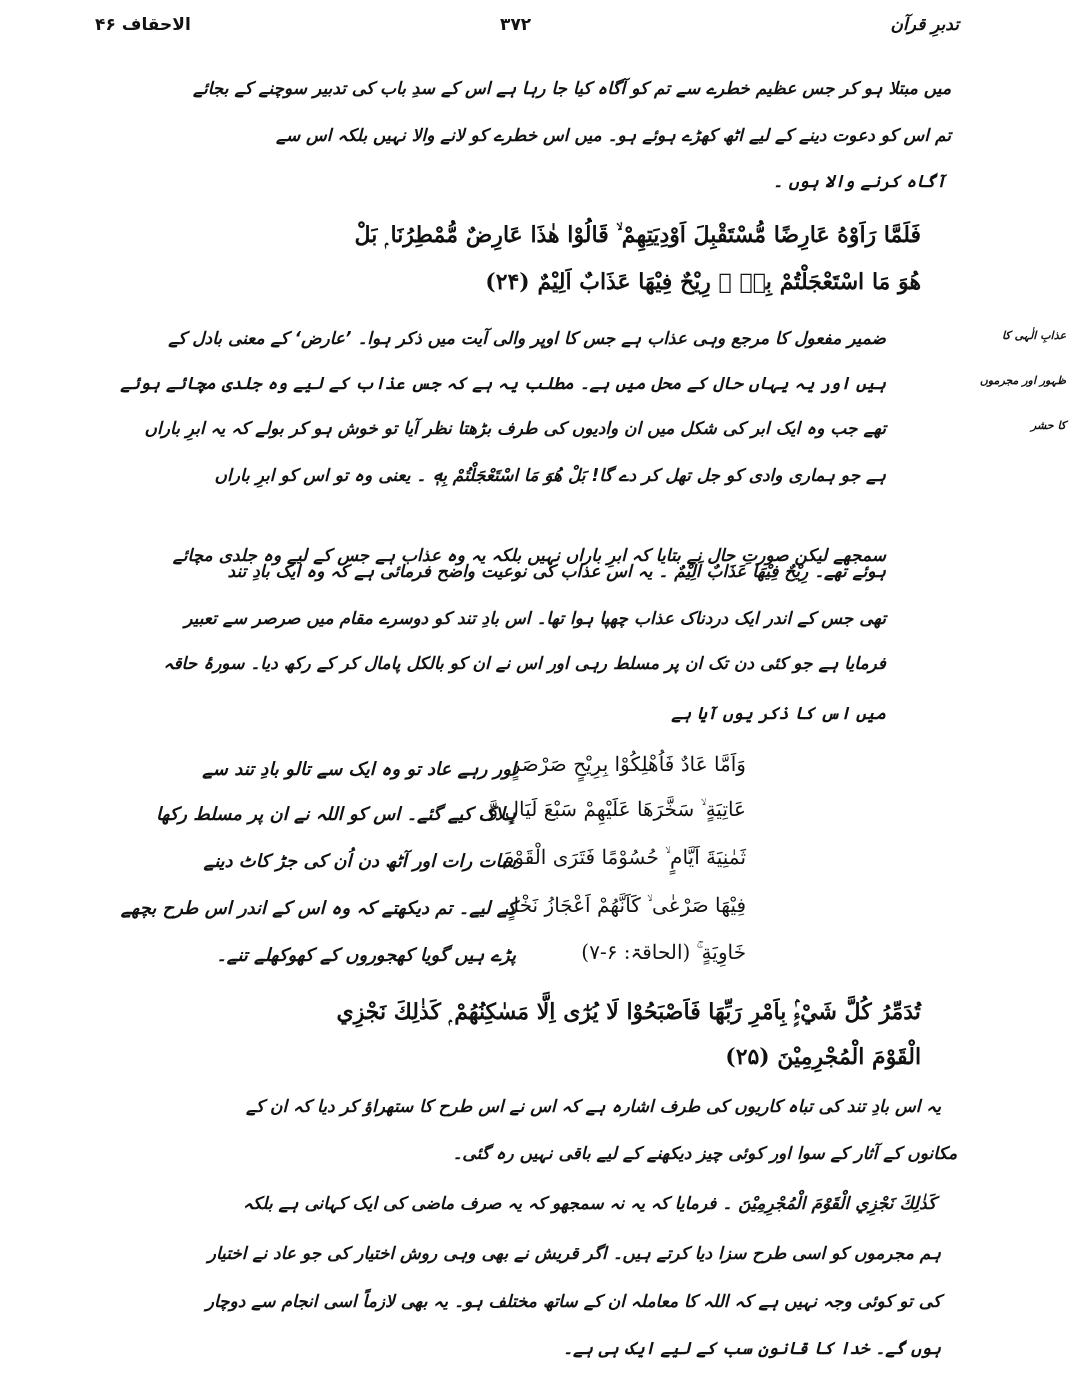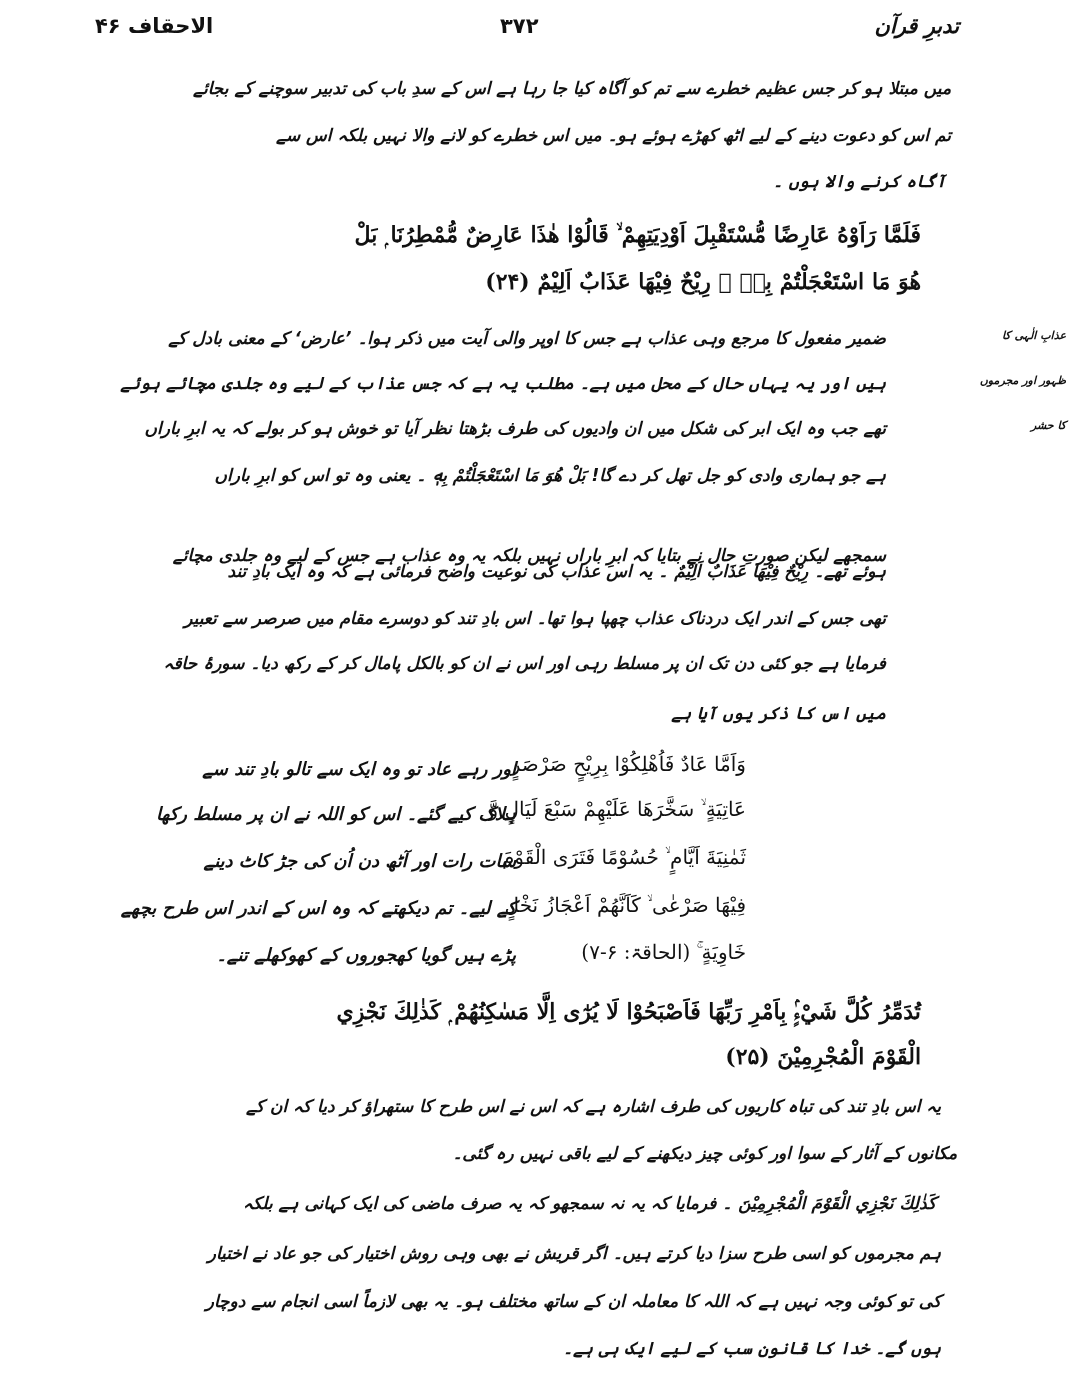--- a/index.html
+++ b/index.html
@@ -2,21 +2,21 @@
 <html><head>
 <meta charset="utf-8">
 <style>
   html, body { margin: 0; padding: 0; background: #ffffff; }
   body {
     width: 1071px; height: 1386px; position: relative; overflow: hidden;
     font-family: "DejaVu Sans", sans-serif; color: #111111;
   }
   .page { position: absolute; left: 0; top: 0; width: 1071px; height: 1386px; }
   .header { position: absolute; top: 14px; left: 0; width: 1071px; height: 36px; }
-  .header span { position: absolute; top: 0; font-size: 21px; font-weight: bold; direction: rtl; }
+  .header span { position: absolute; top: 0; font-size: 17px; font-weight: bold; direction: rtl; }
   .hdr-book { right: 112px; font-style: italic; font-size: 22px; }
   .hdr-page { left: 500px; }
   .hdr-surah { left: 95px; }
   .line { position: absolute; right: 0; width: 760px; direction: rtl; white-space: nowrap;
           font-size: 17px; font-style: italic; font-weight: bold; line-height: 1; }
   .line.short { text-align: right; }
   .line.verse { font-style: normal; font-family: "DejaVu Serif", serif; font-size: 22px; }
 
   .margin-note { position: absolute; right: 108px; width: 100px; direction: rtl; text-align: right;
                  font-size: 11px; font-style: italic; font-weight: bold; line-height: 1; }

